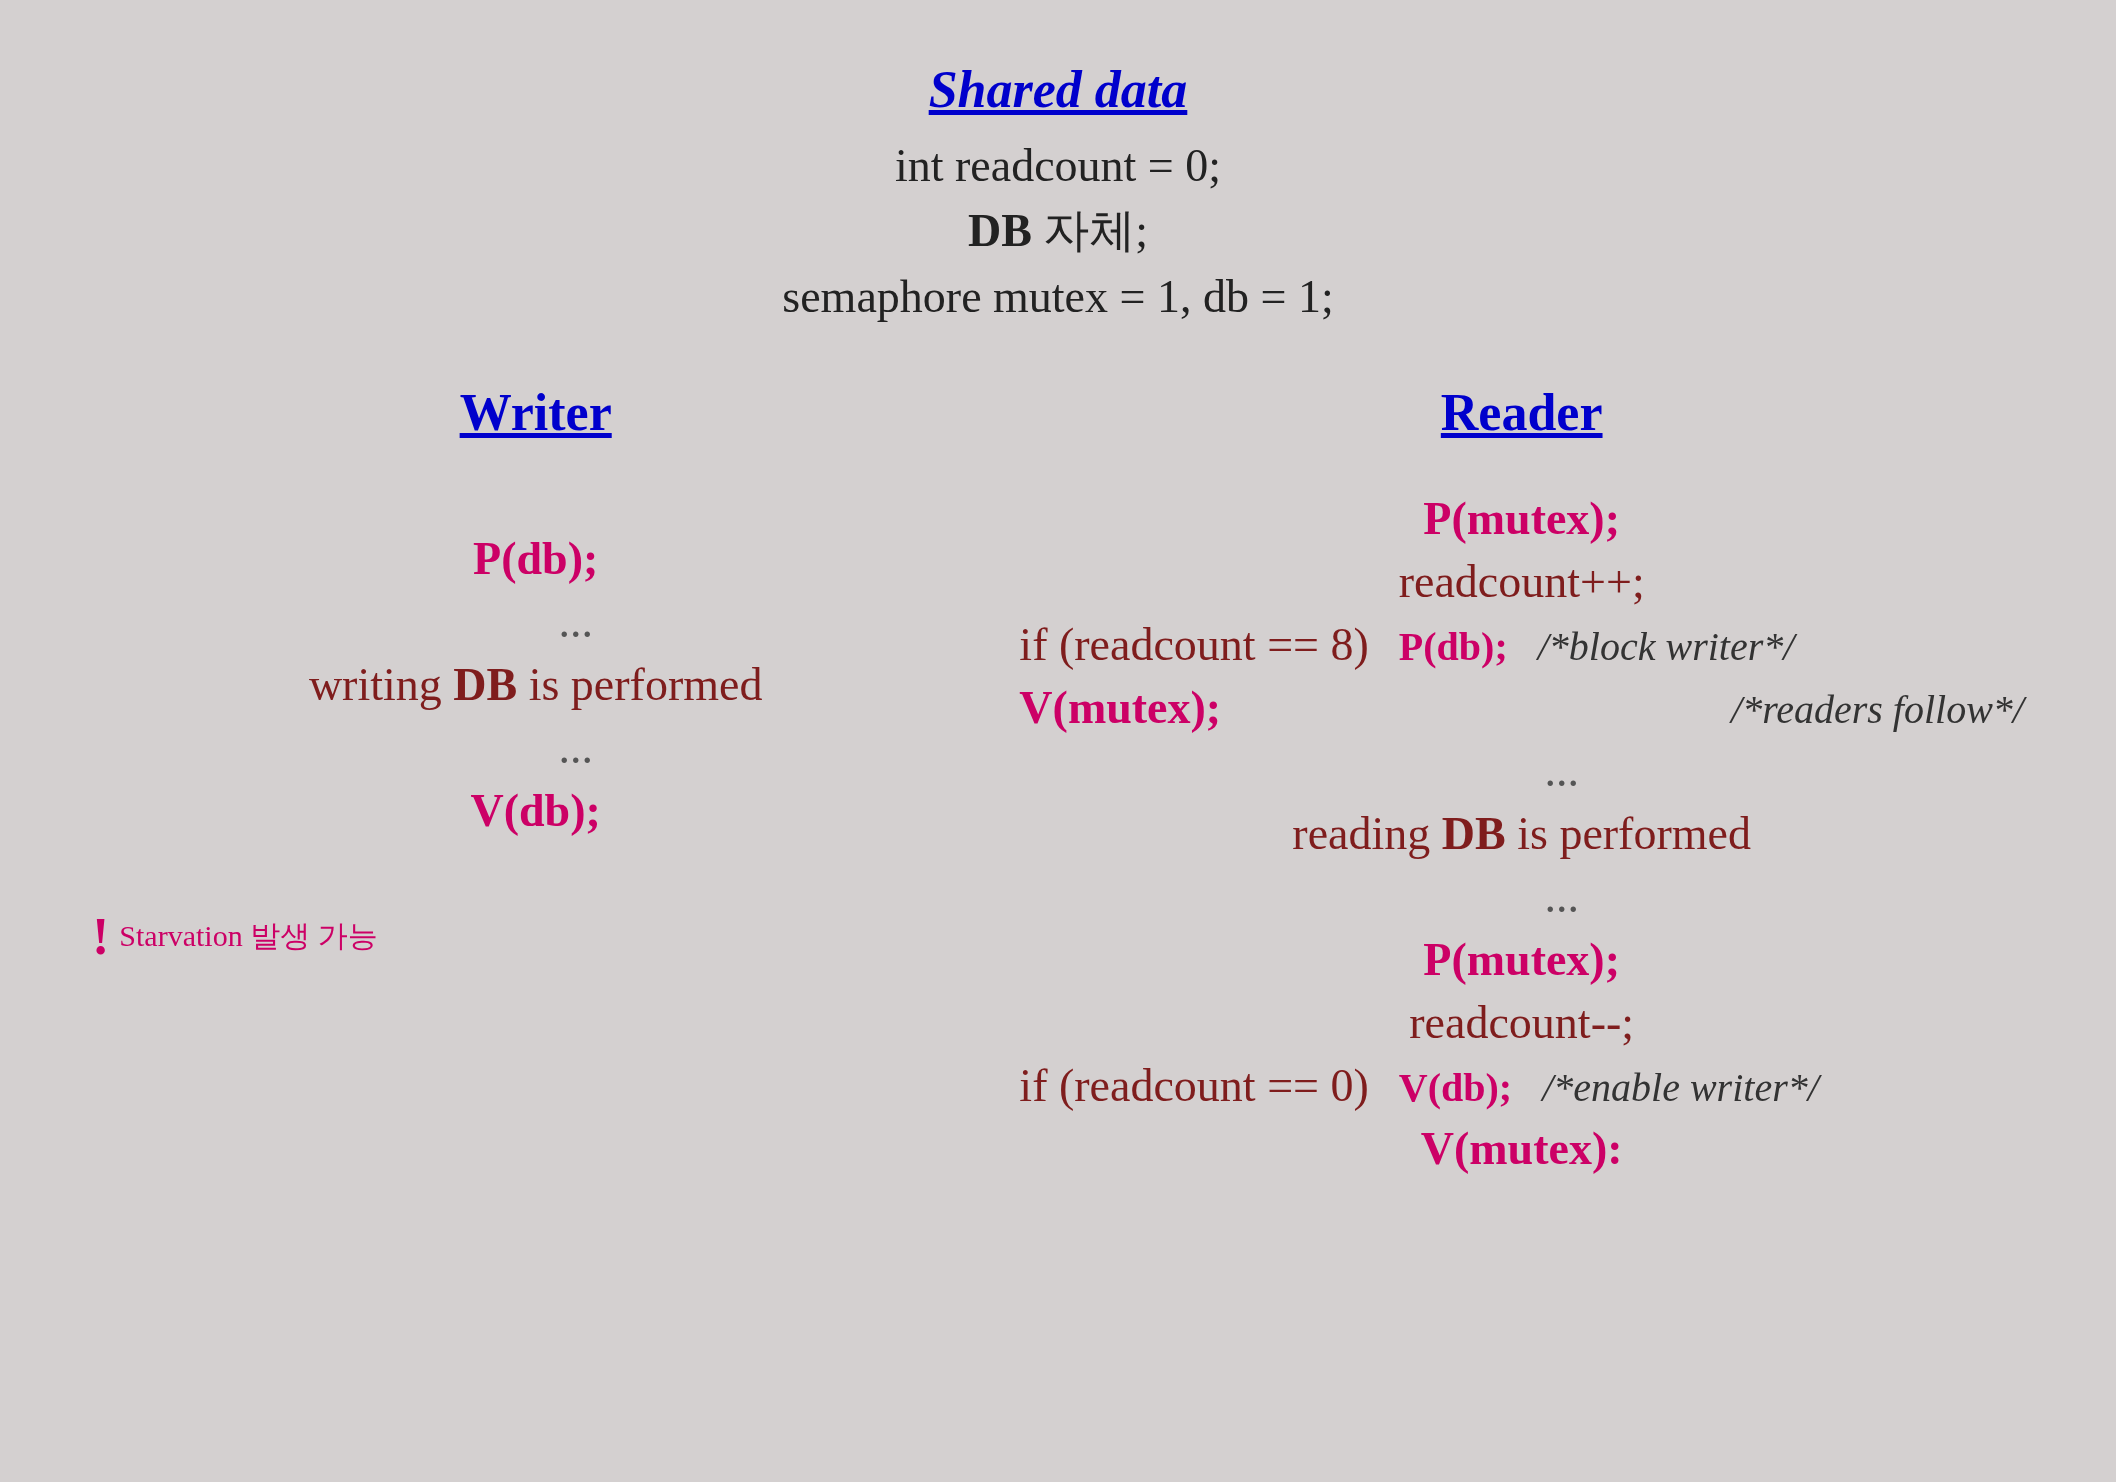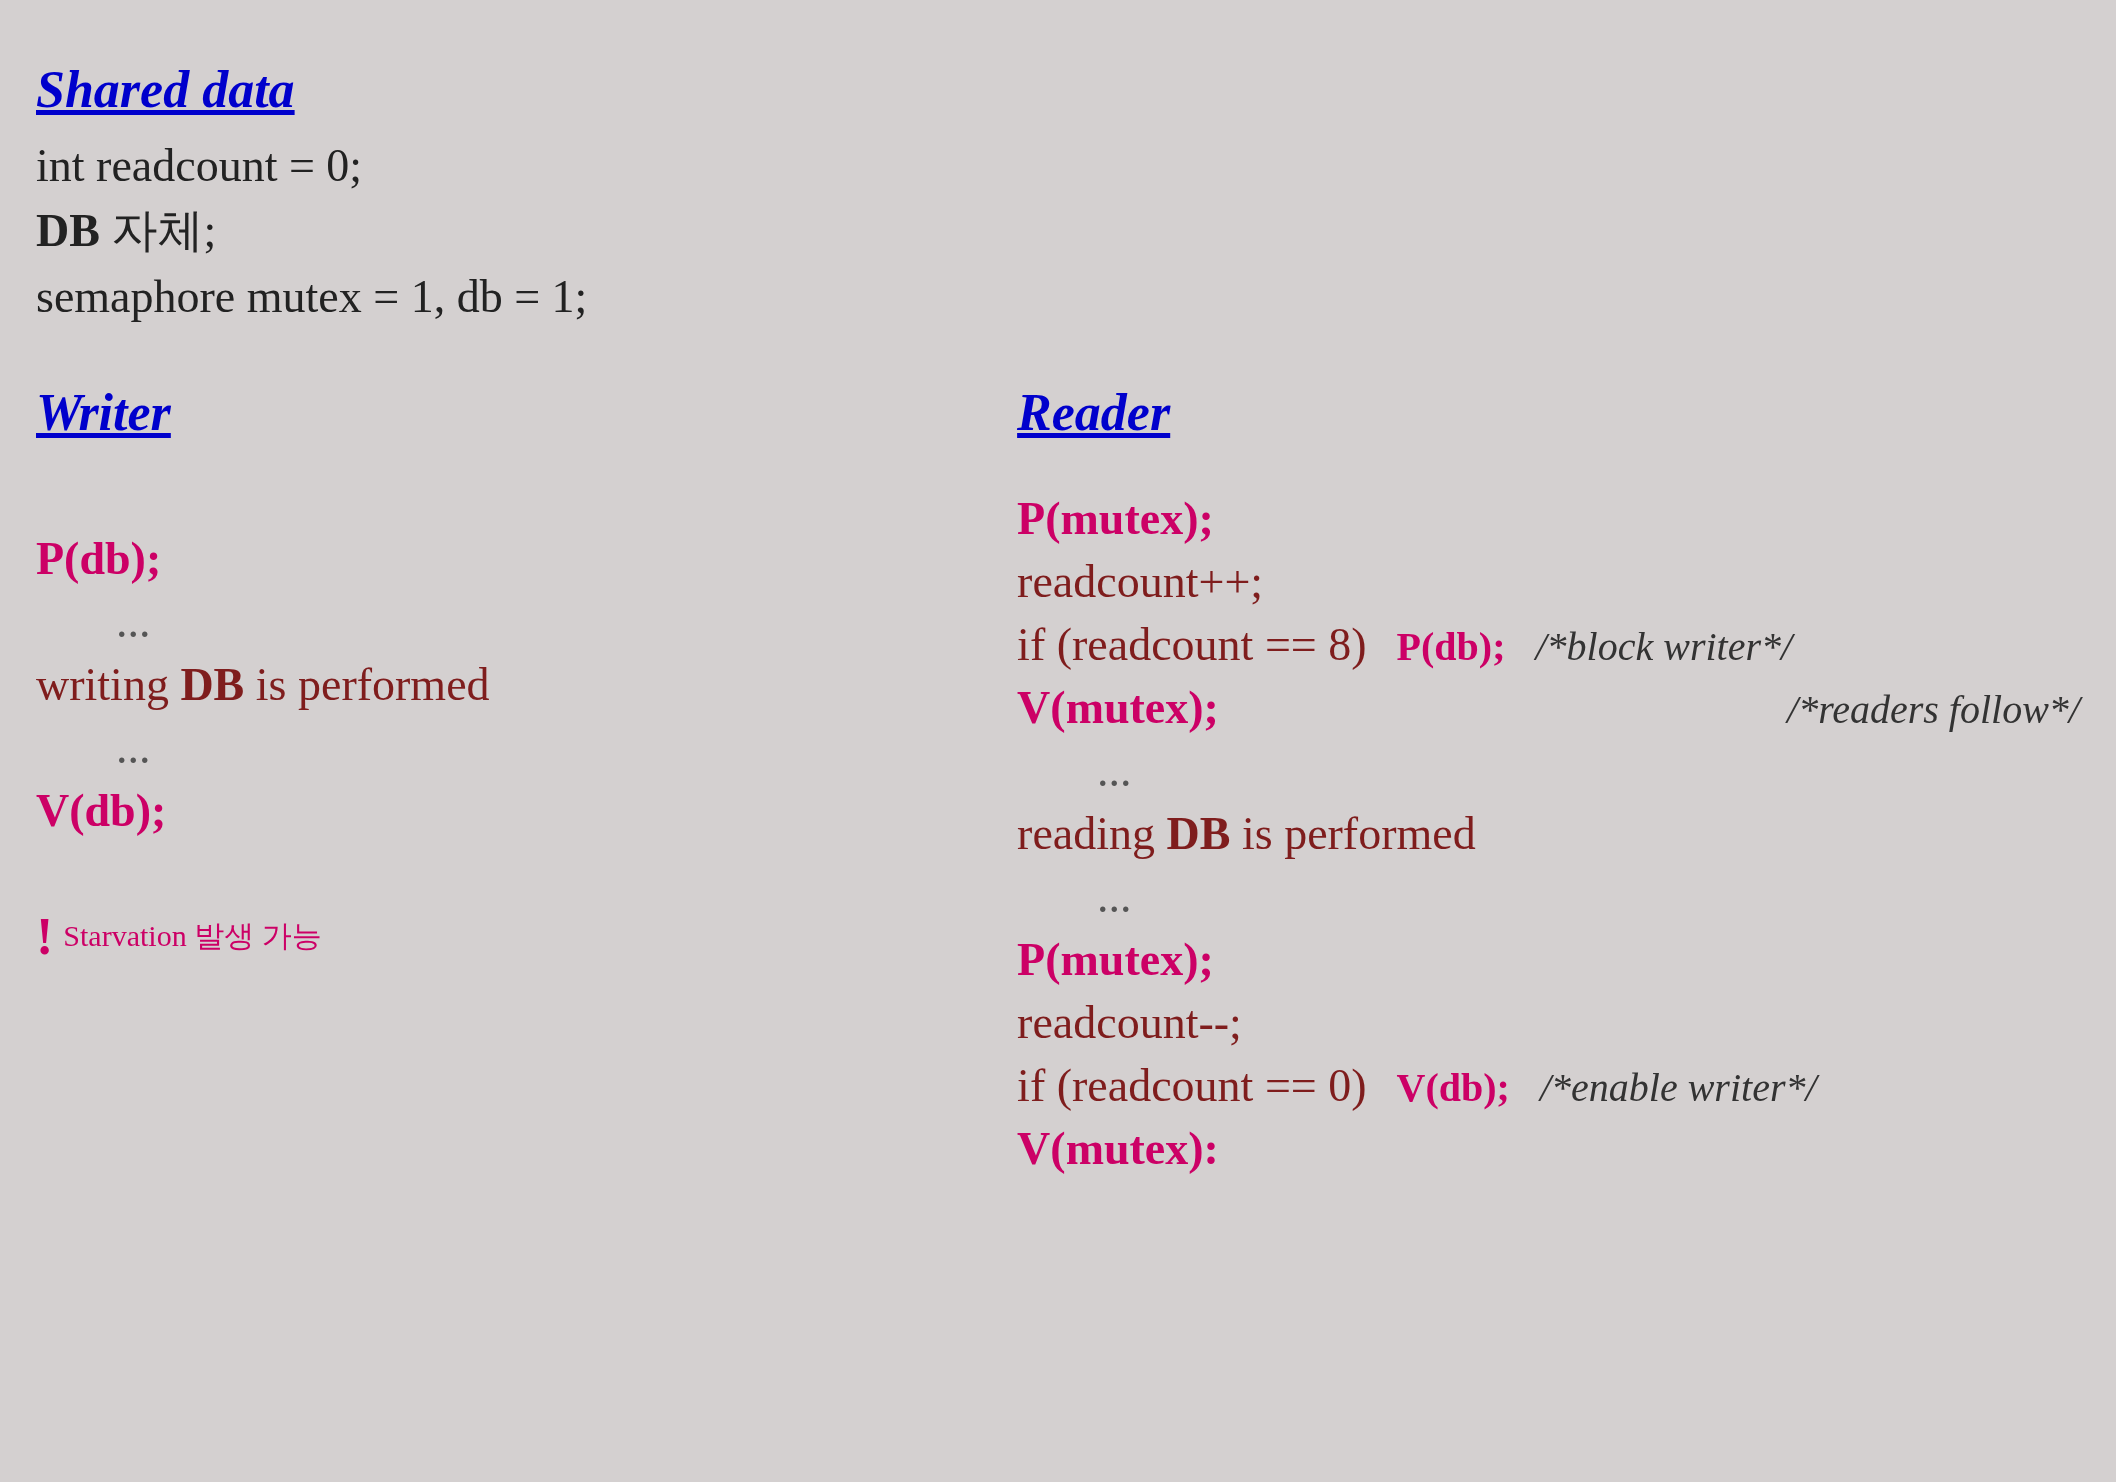--- a/index.html
+++ b/index.html
@@ -10,23 +10,24 @@
 
     body {
       background-color: #d4d0d0;
       width: 2116px;
       height: 1482px;
       font-family: 'Times New Roman', serif;
       overflow: hidden;
     }
 
     .container {
-      padding: 60px 36px;
+      padding: 60px 92px;
       width: 100%;
       height: 100%;
+      text-align: center;
     }
 
     .header-section {
       margin-bottom: 60px;
     }
 
     .shared-data-title {
       font-size: 52px;
       font-weight: bold;
       font-style: italic;
@@ -71,21 +72,20 @@
       padding-right: 40px;
     }
 
     .column-reader {
       width: 52%;
     }
 
     .section-title {
       font-size: 52px;
       font-weight: bold;
-      font-style: italic;
       color: #0000cc;
       text-decoration: underline;
       display: block;
       margin-bottom: 50px;
     }
 
     .code-block {
       display: flex;
       flex-direction: column;
       gap: 10px;

